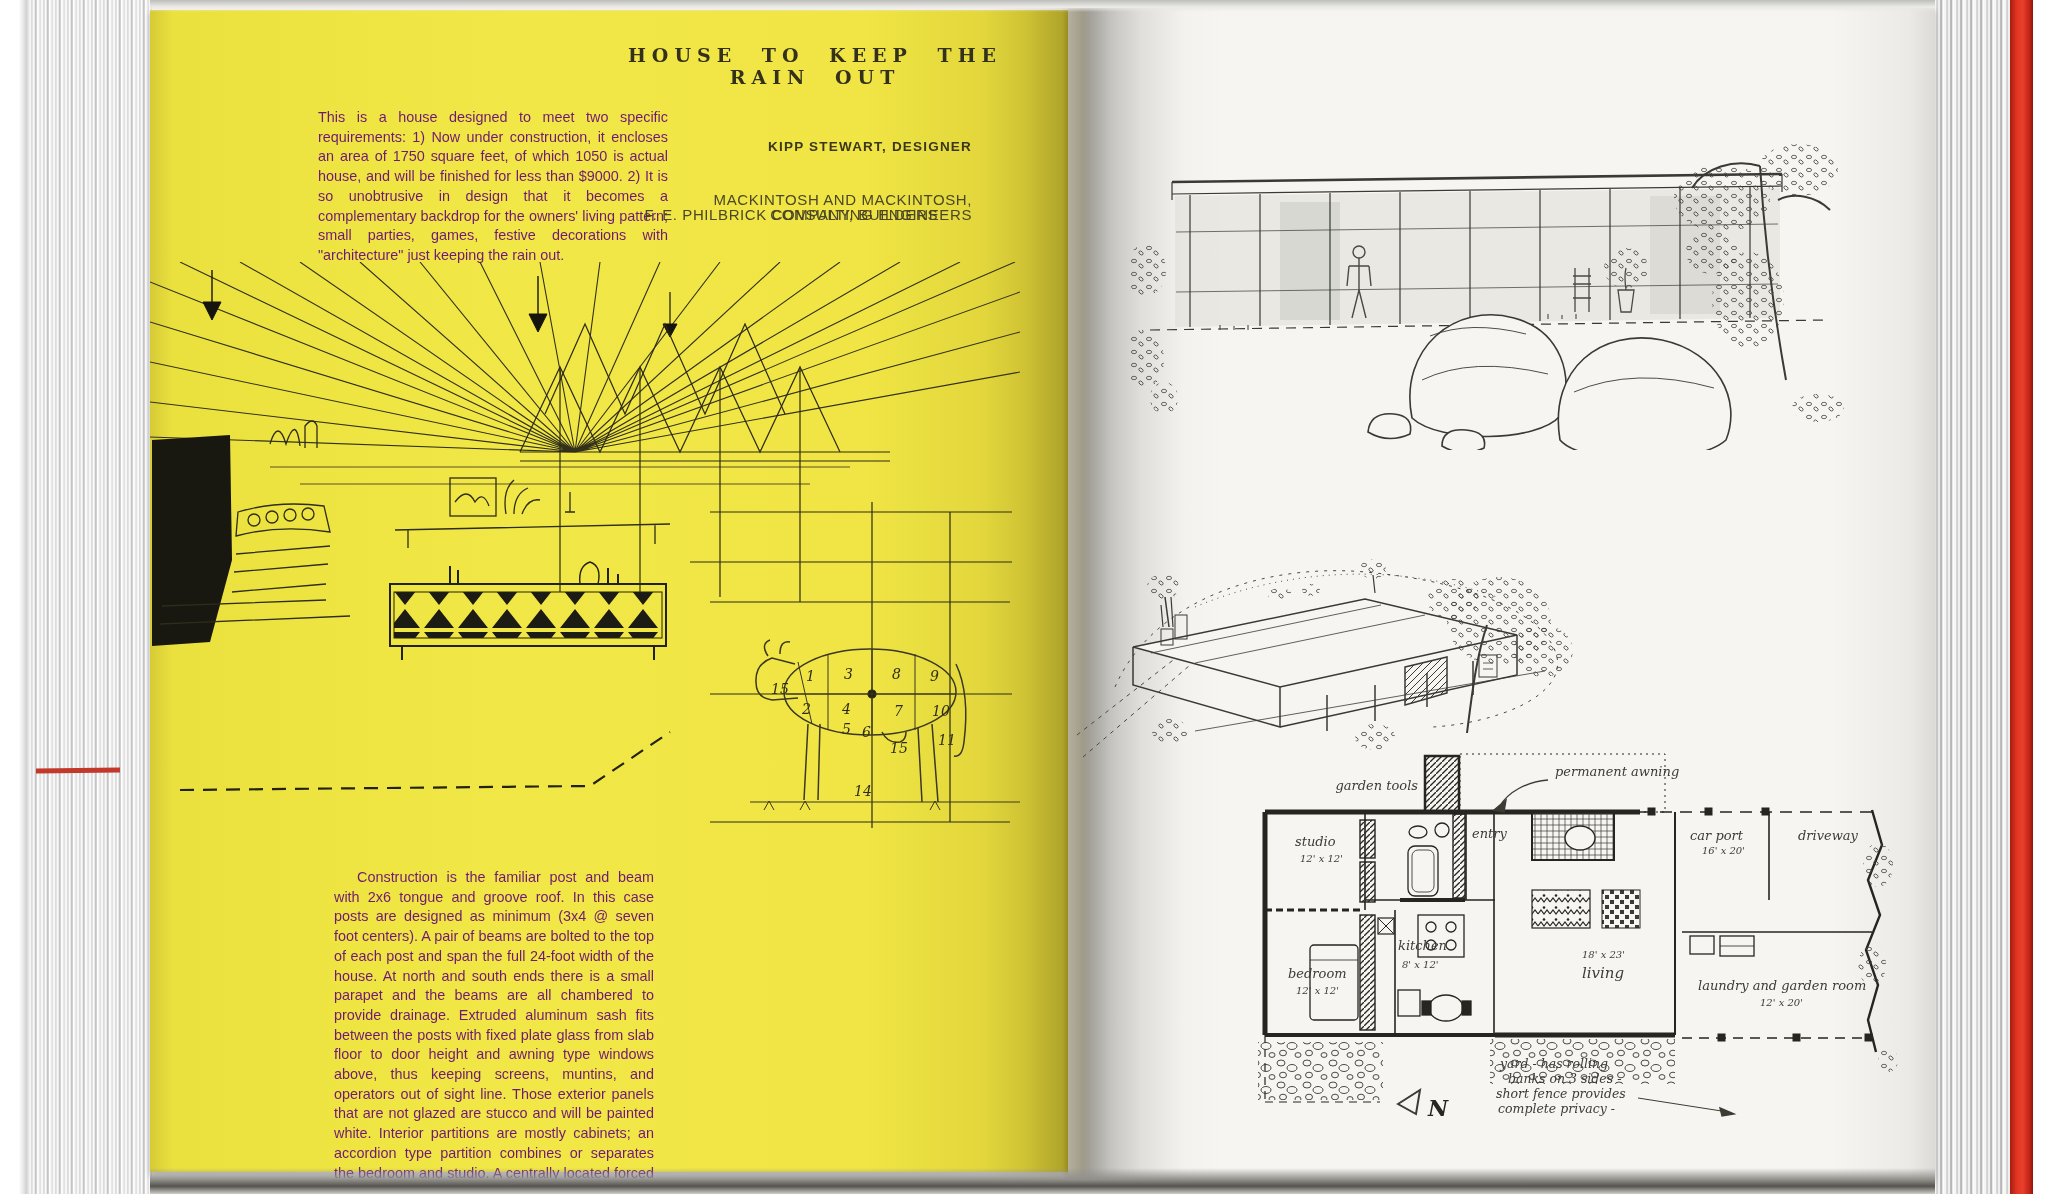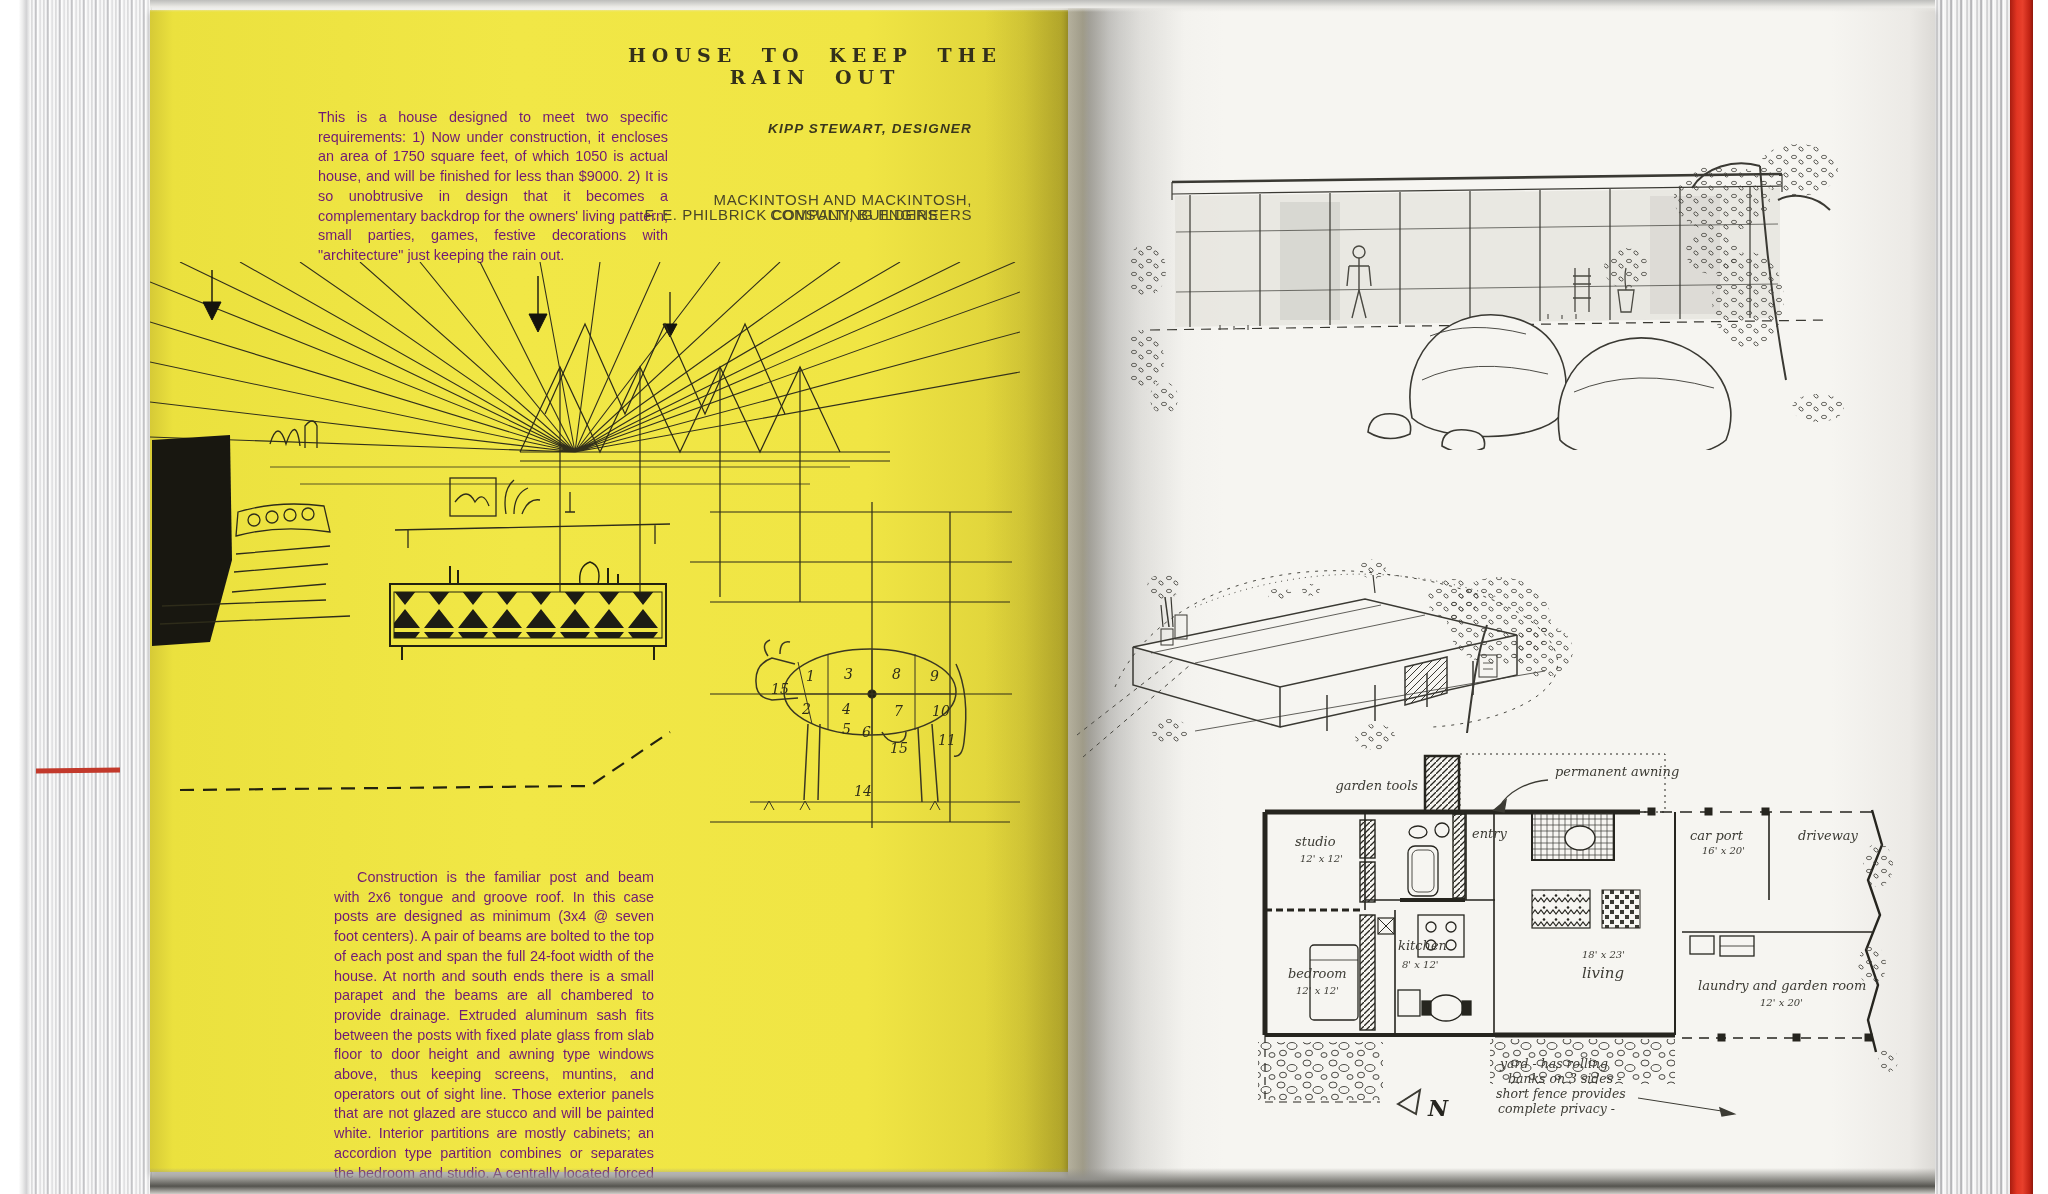--- a/index.html
+++ b/index.html
@@ -57,21 +57,21 @@
   <div class="abs stack-right"></div>
   <div class="abs red-band"></div>
   <div class="abs cover-right"></div>
 
   <div class="abs page-left"></div>
 
   <div class="abs title" style="left:600px;top:44px;width:430px;">HOUSE TO KEEP THE RAIN OUT</div>
 
   <div class="abs bodytext" style="left:318px;top:108px;width:350px;">This is a house designed to meet two specific requirements: 1) Now under construction, it encloses an area of 1750 square feet, of which 1050 is actual house, and will be finished for less than $9000. 2) It is so unobtrusive in design that it becomes a complementary backdrop for the owners' living pattern; small parties, games, festive decorations with "architecture" just keeping the rain out.</div>
 
-  <div class="abs credit-main" style="left:700px;top:121px;width:272px;font-style:italic;">KIPP STEWART, DESIGNER</div>
+  <div class="abs credit-main" style="left:700px;top:139px;width:272px;">KIPP STEWART, DESIGNER</div>
   <div class="abs credit-sub" style="left:620px;top:192px;width:352px;">MACKINTOSH AND MACKINTOSH, CONSULTING ENGINEERS</div>
   <div class="abs credit-sub" style="left:596px;top:207px;width:342px;">F. E. PHILBRICK COMPANY, BUILDERS</div>
 
   <svg class="abs" style="left:150px;top:262px;" width="870" height="590" viewBox="0 0 870 590">
     <defs>
       <pattern id="bowtie" width="34" height="46" patternUnits="userSpaceOnUse">
         <path d="M2,2 L32,2 L17,21 Z M17,25 L2,44 L32,44 Z" fill="#1d1c14"></path>
       </pattern>
     </defs>
 

